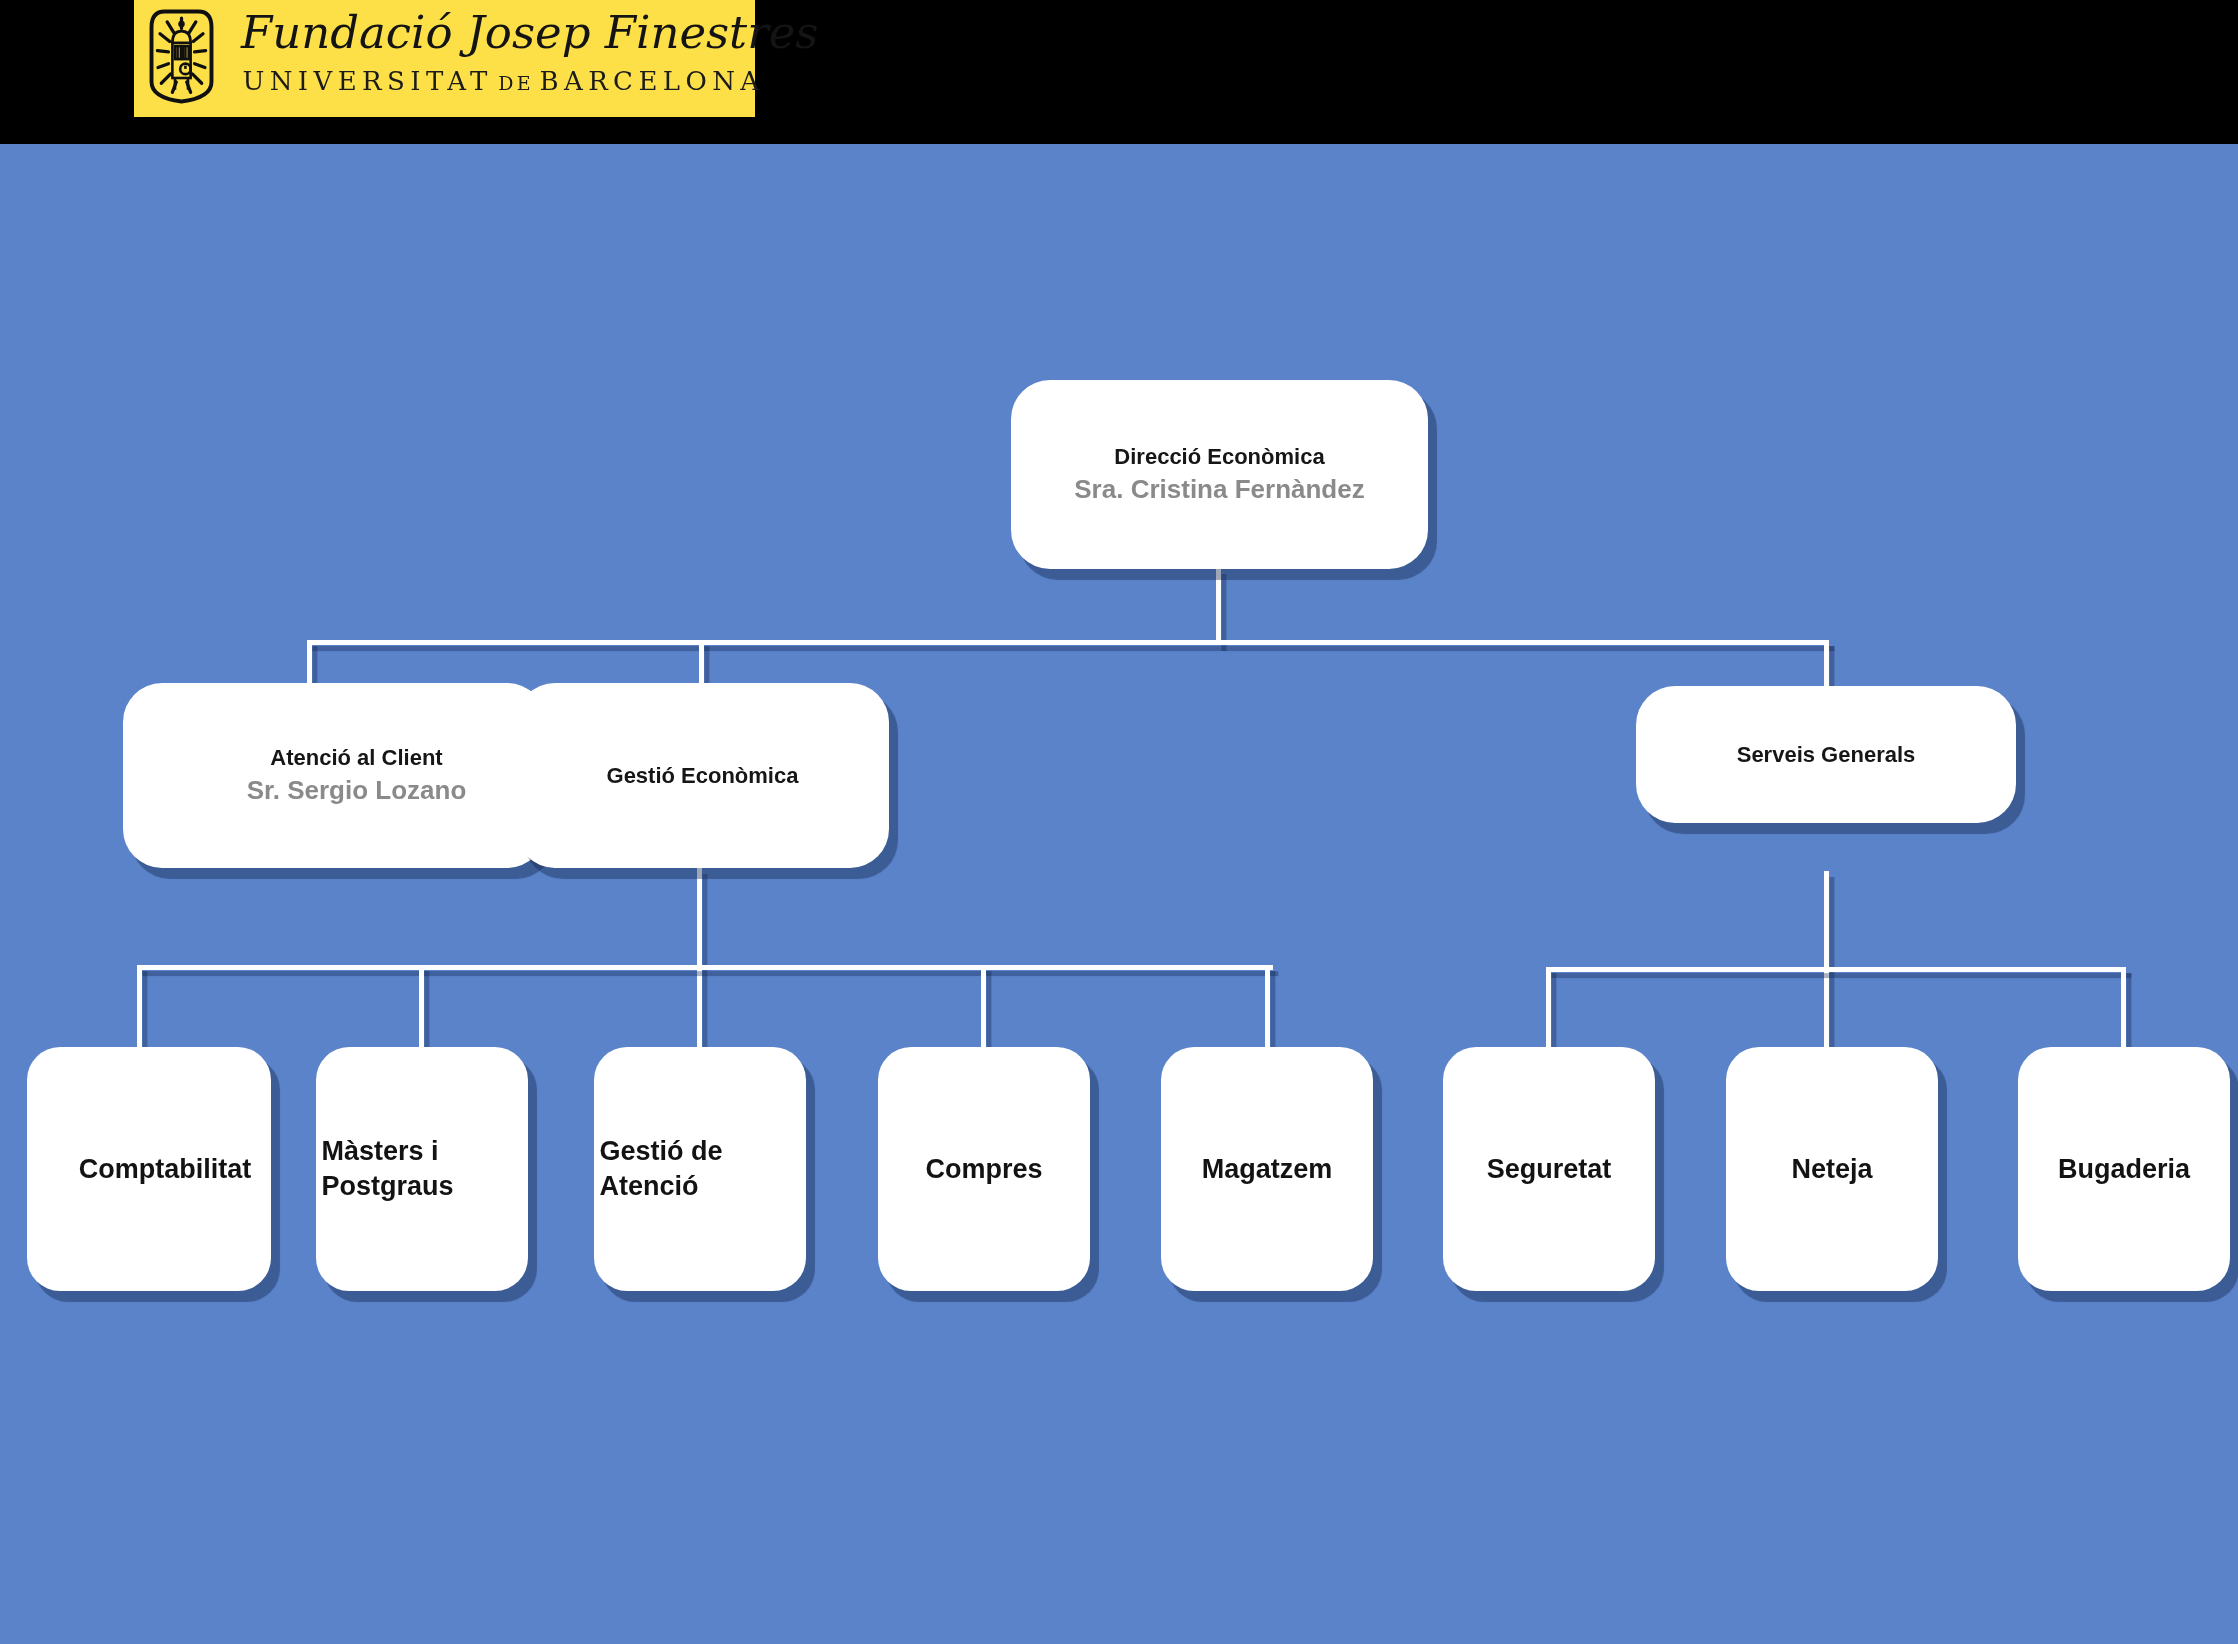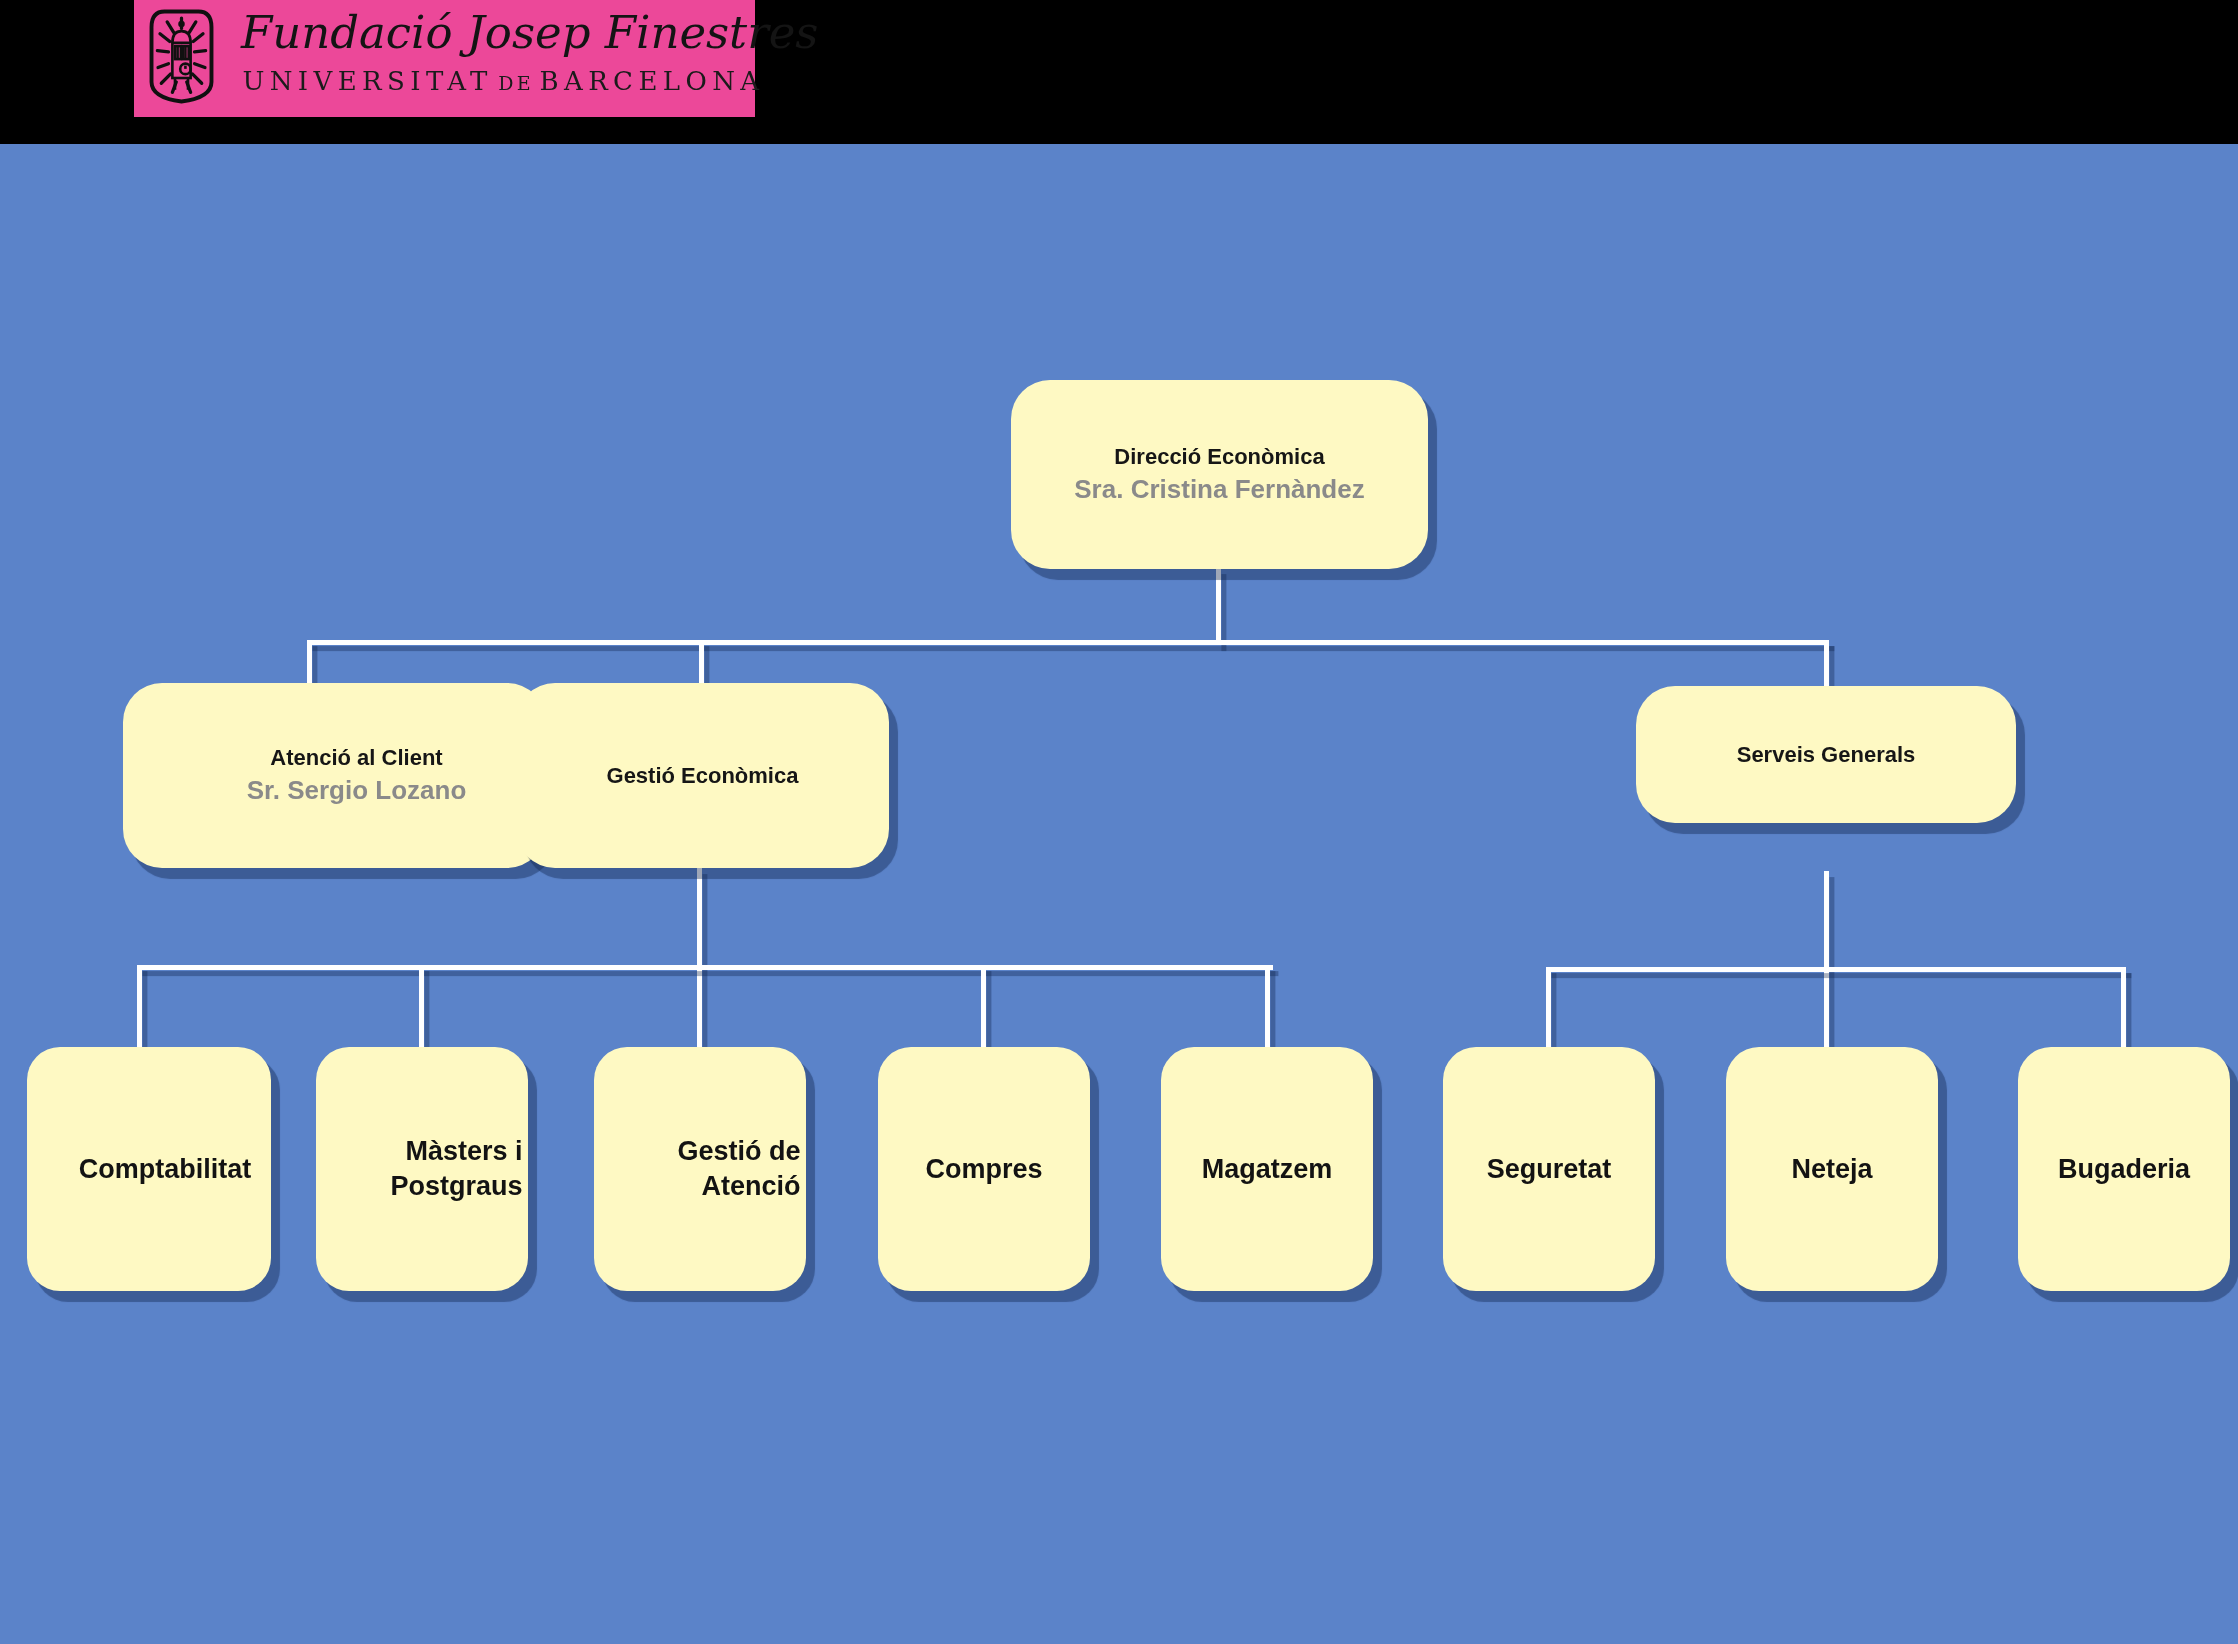--- a/index.html
+++ b/index.html
@@ -5,21 +5,21 @@
   html, body { margin:0; padding:0; background:#000; }
   .stage {
     position:relative; width:2239px; height:1644px; overflow:hidden;
     background:#5b83c9;
     font-family:"Liberation Sans", sans-serif;
   }
   
   .topbar { position:absolute; left:0; top:0; width:2239px; height:144px; background:#000000; }
   .brand {
     position:absolute; left:134px; top:0; width:621px; height:117px;
-    background:#ec4899; display:flex; align-items:center;
+    background:#fde047; display:flex; align-items:center;
   }
   .emblem { position:absolute; left:8.1px; top:5.4px; }
   .brand-text { position:absolute; left:107px; top:0; width:509px; height:117px; }
   .brand-title {
     position:absolute; left:0; top:9.5px; white-space:nowrap;
     font-family:"DejaVu Serif","Liberation Serif",serif; font-style:italic;
     font-size:45px; line-height:46px; color:#141414;
   }
   .brand-sub {
     position:absolute; left:1.4px; top:66px; white-space:nowrap;
@@ -29,24 +29,24 @@
   .brand-sub .small-de { font-size:19px; letter-spacing:3.4px; padding:0 5.4px; }
   
   .cline {
     position:absolute; background:#ffffff; z-index:1;
     box-shadow:5.4px 6.1px 0 rgba(15,35,75,0.35);
   }
   .cline.h { height:5.4px; }
   .cline.v { width:5.4px; }
   
   .node {
-    position:absolute; background:#fef9c3; z-index:2;
+    position:absolute; background:#ffffff; z-index:2;
     box-shadow:8.8px 10.2px 0.7px rgba(15,35,75,0.40);
     display:flex; flex-direction:column; align-items:center; justify-content:center;
-    text-align:right;
+    text-align:left;
   }
   .node.big { border-radius:39px; }
   .node.lvl3 { border-radius:33px; width:212px; height:244px; top:1047px; }
   .node .title { font-weight:bold; font-size:22px; line-height:30px; color:#161616; }
   .node .person { font-weight:bold; font-size:26px; line-height:35px; color:#8a8a8a; }
   .node .label3 { font-weight:bold; font-size:27px; line-height:35px; color:#131313; padding:0 5.4px; }
 </style>
 </head>
 <body>
 

